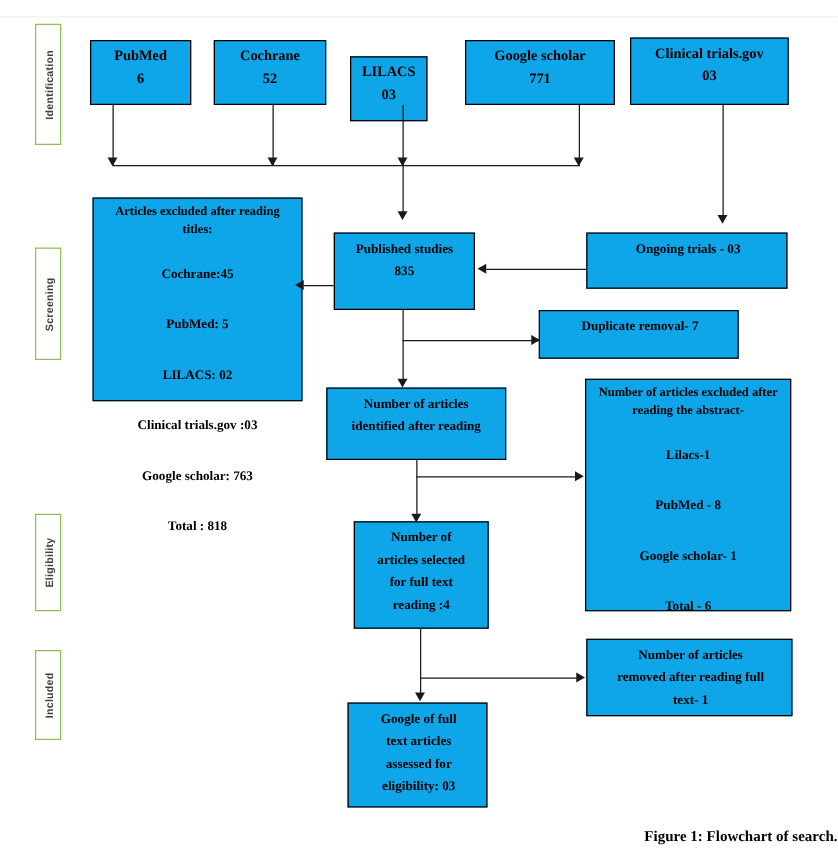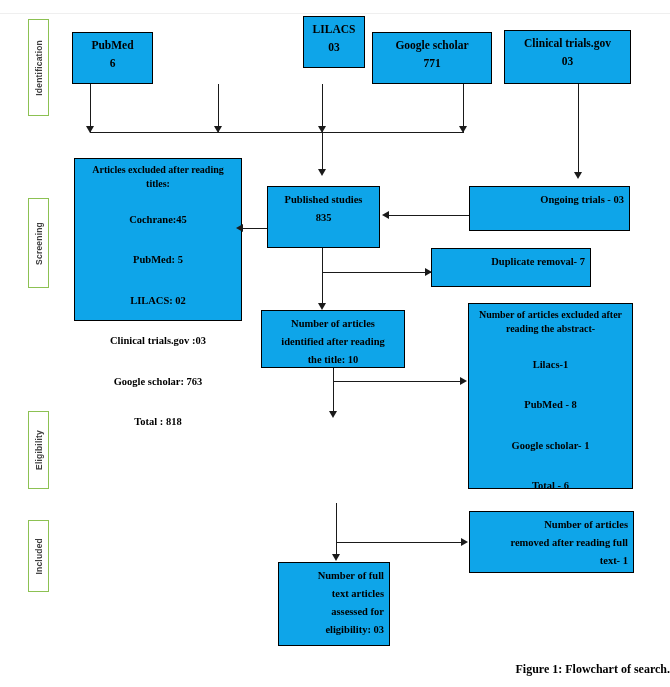--- a/index.html
+++ b/index.html
@@ -58,21 +58,21 @@
     box-sizing: border-box;
     font-weight: 700;
     font-size: 10.5px;
     line-height: 1.72;
     color: #000000;
   }
   .box .inner {
     padding: 4px 5px 3px 5px;
   }
   .box.center .inner { text-align: center; }
-  .box.left   .inner { text-align: right; padding-left: 7px; }
+  .box.left   .inner { text-align: center; padding-left: 7px; }
 
   .box .ln { display: block; white-space: nowrap; }
 
   
   .srcbox .ln { line-height: 1.55; }
   .srcbox .title { font-size: 11.5px; }
   .srcbox .count { font-size: 11.5px; }
 
   
   .listbox .head {
@@ -151,22 +151,28 @@
     <span>Included</span>
   </div>
 
   <div class="box center srcbox" style="left:72px; top:32px; width:81px; height:52px;">
     <div class="inner">
       <span class="ln title">PubMed</span>
       <span class="ln count">6</span>
     </div>
   </div>
 
-
-  <div class="box center srcbox" style="left:280px; top:16px; width:62px; height:52px;margin-left:23px;">
+  <div class="box center srcbox" style="left:171px; top:32px; width:90px; height:52px;">
+    <div class="inner">
+      <span class="ln title">Cochrane</span>
+      <span class="ln count">52</span>
+    </div>
+  </div>
+
+  <div class="box center srcbox" style="left:280px; top:45px; width:62px; height:52px;">
     <div class="inner">
       <span class="ln title">LILACS</span>
       <span class="ln count">03</span>
     </div>
   </div>
 
   <div class="box center srcbox" style="left:372px; top:32px; width:120px; height:52px;">
     <div class="inner">
       <span class="ln title">Google scholar</span>
       <span class="ln count">771</span>
@@ -240,56 +246,63 @@
   <div class="vline" style="left:322px; top:248px; height:60px;"></div>
 
   <div class="hline" style="left:322px; top:272px; width:109px;"></div>
   <div class="arrow right" style="left:425px; top:268px;"></div>
   <div class="arrow down" style="left:318px; top:303px;"></div>
 
   <div class="box center" style="left:261px; top:310px; width:144px; height:58px;">
     <div class="inner">
       <span class="ln">Number of articles</span>
       <span class="ln">identified after reading</span>
-      <span class="ln">the title: 10</span>
     </div>
   </div>
 
   <div class="box center listbox" style="left:468px; top:303px; width:165px; height:186px;">
     <div class="inner">
       <span class="head">Number of articles excluded after reading the abstract-</span>
       <span class="ln">Lilacs-1</span>
       <span class="ln">PubMed - 8</span>
       <span class="ln">Google scholar- 1</span>
       <span class="ln">Total - 6</span>
     </div>
   </div>
 
   <div class="vline" style="left:333px; top:368px; height:48px;"></div>
   <div class="hline" style="left:333px; top:381px; width:129px;"></div>
   <div class="arrow right" style="left:460px; top:377px;"></div>
   <div class="arrow down" style="left:329px; top:411px;"></div>
 
+  <div class="box center" style="left:283px; top:417px; width:108px; height:86px;">
+    <div class="inner">
+      <span class="ln">Number of</span>
+      <span class="ln">articles selected</span>
+      <span class="ln">for full text</span>
+      <span class="ln">reading :4</span>
+    </div>
+  </div>
 
   <div class="box left" style="left:469px; top:511px; width:165px; height:62px;">
     <div class="inner">
       <span class="ln">Number of articles</span>
       <span class="ln">removed after reading full</span>
       <span class="ln">text- 1</span>
     </div>
   </div>
 
   <div class="vline" style="left:336px; top:503px; height:56px;"></div>
   <div class="hline" style="left:336px; top:542px; width:127px;"></div>
   <div class="arrow right" style="left:461px; top:538px;"></div>
   <div class="arrow down" style="left:332px; top:554px;"></div>
 
   <div class="box left" style="left:278px; top:562px; width:112px; height:84px;">
     <div class="inner">
-      <span class="ln">Number of full</span>
+      <span class="ln">Google of full</span>
       <span class="ln">text articles</span>
       <span class="ln">assessed for</span>
       <span class="ln">eligibility: 03</span>
     </div>
   </div>
 
   <div class="caption">Figure 1: Flowchart of search.</div>
 
 </div>
 

